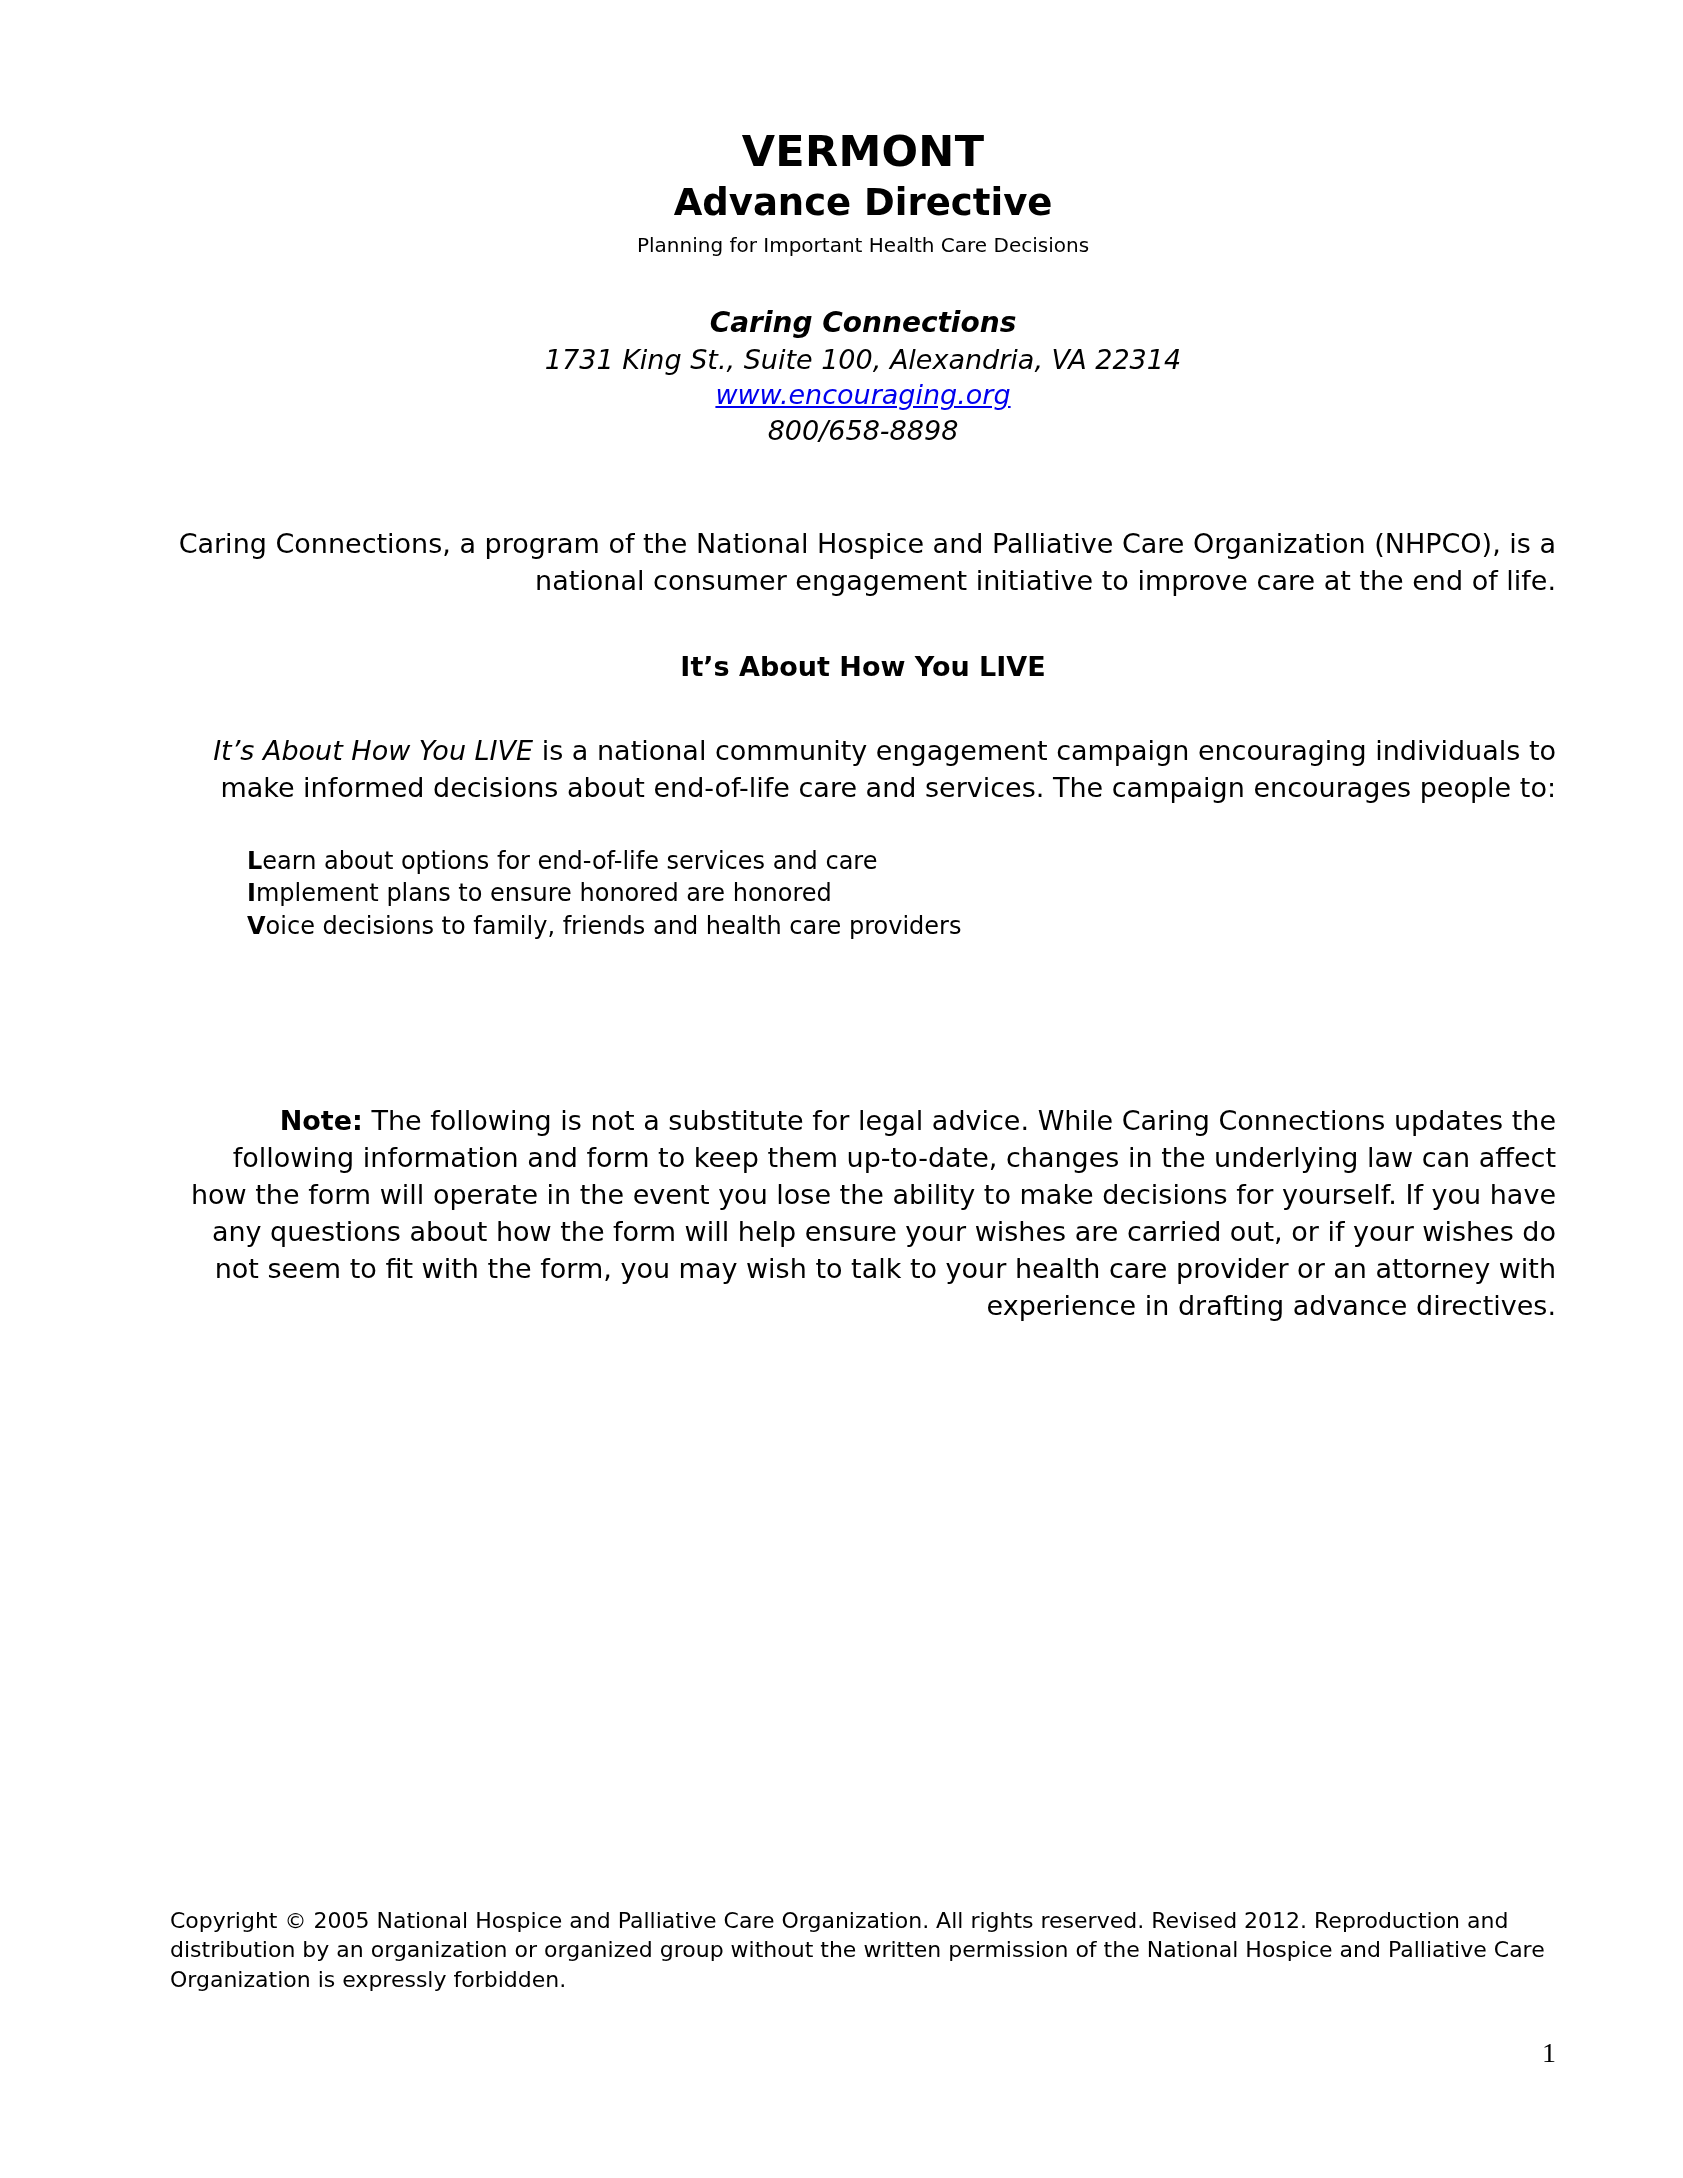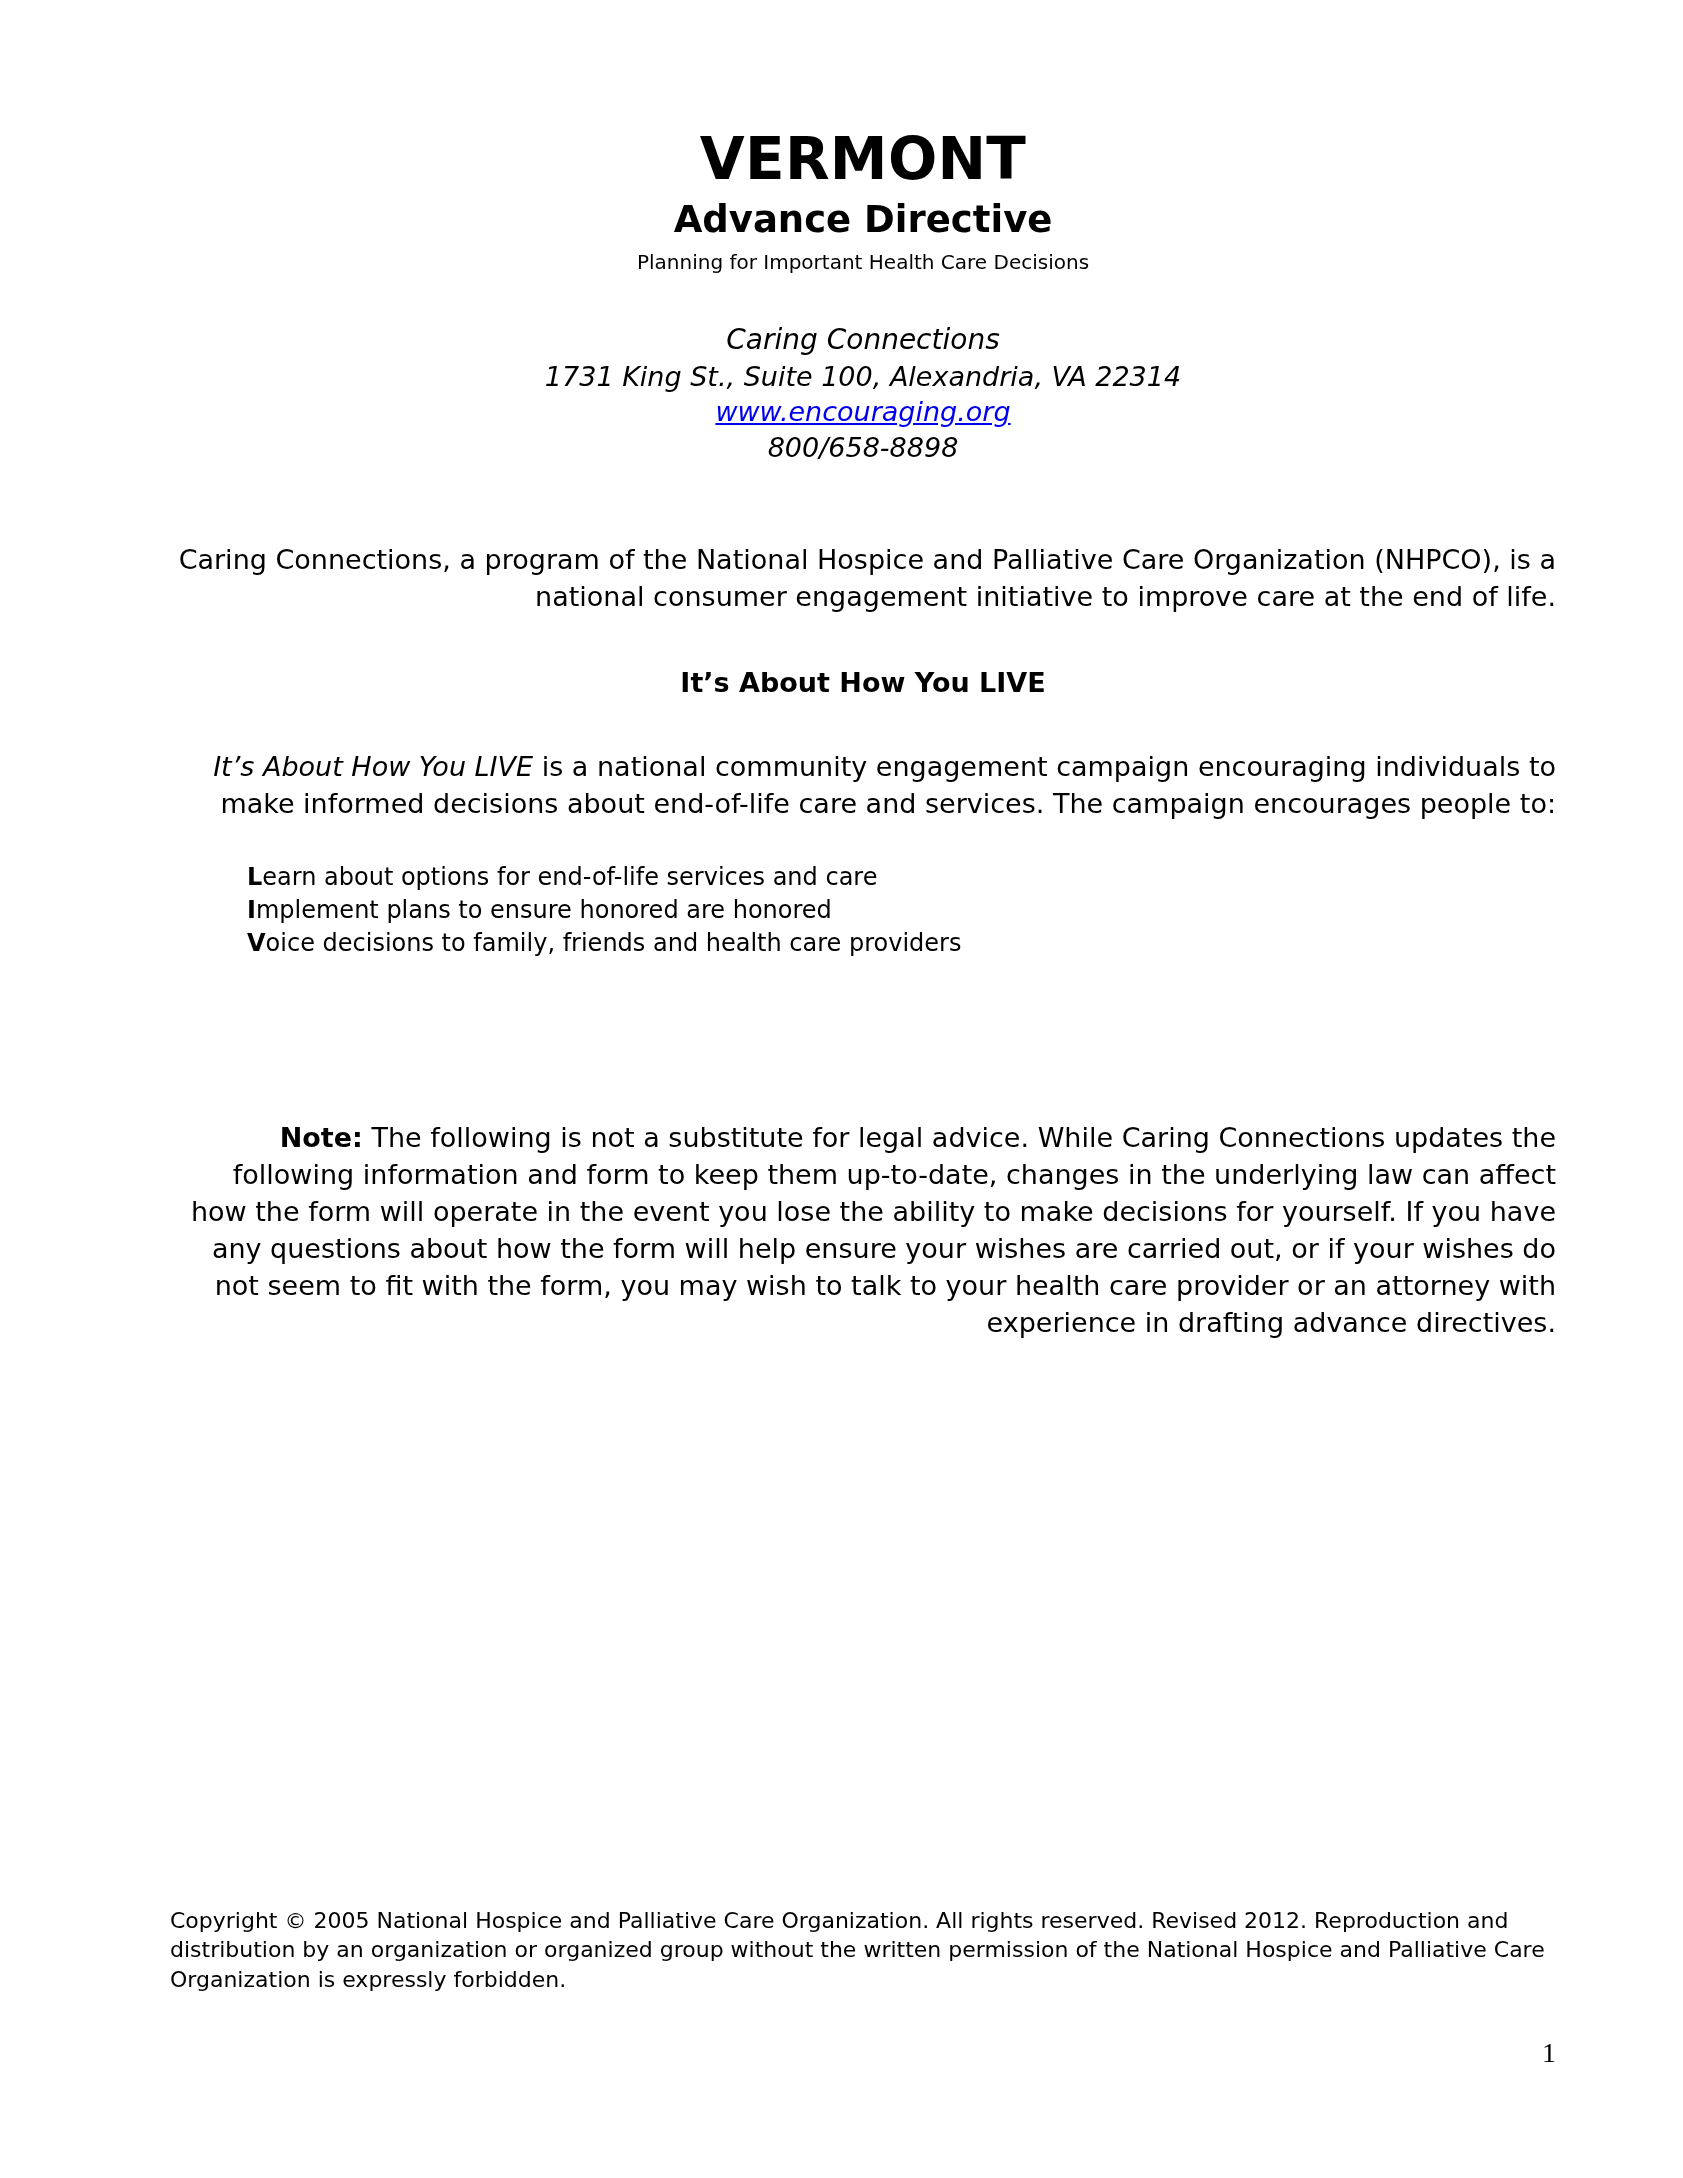--- a/index.html
+++ b/index.html
@@ -25,21 +25,21 @@
     top: 0;
     width: 1386px;
   }
 
   
   .title-block {
     text-align: center;
     padding-top: 127px;
   }
   .title-state {
-    font-size: 58px;
+    font-size: 43px;
     font-weight: bold;
     line-height: 1.12;
     letter-spacing: 0.3px;
   }
   .title-doc {
     font-size: 37px;
     font-weight: bold;
     line-height: 1.18;
     margin-top: 6px;
   }
@@ -52,21 +52,21 @@
 
   
   .contact-block {
     text-align: center;
     margin-top: 48px;
     font-style: italic;
     font-size: 27px;
     line-height: 1.32;
   }
   .contact-org {
-    font-weight: normal;
+    font-weight: bold;
     font-size: 28px;
   }
   .contact-url {
     color: #0000ee;
     text-decoration: underline;
   }
 
   
   .para {
     font-size: 27px;

